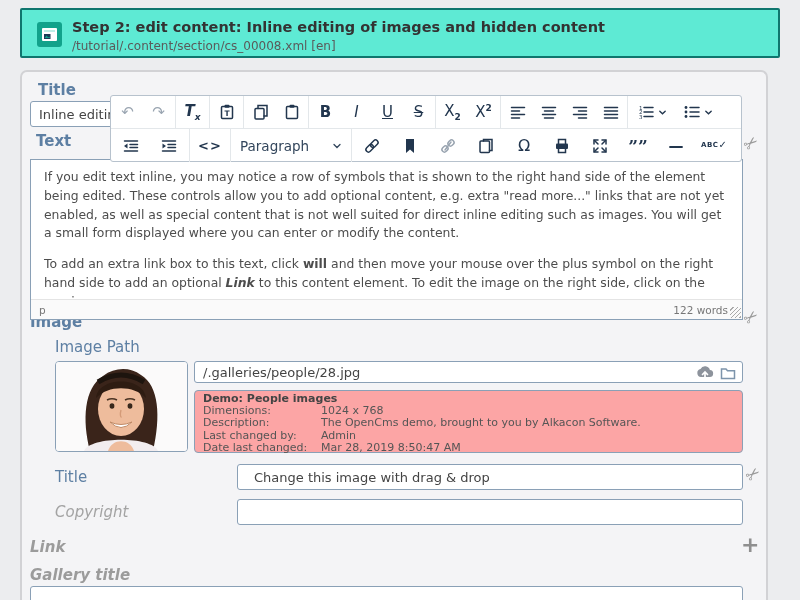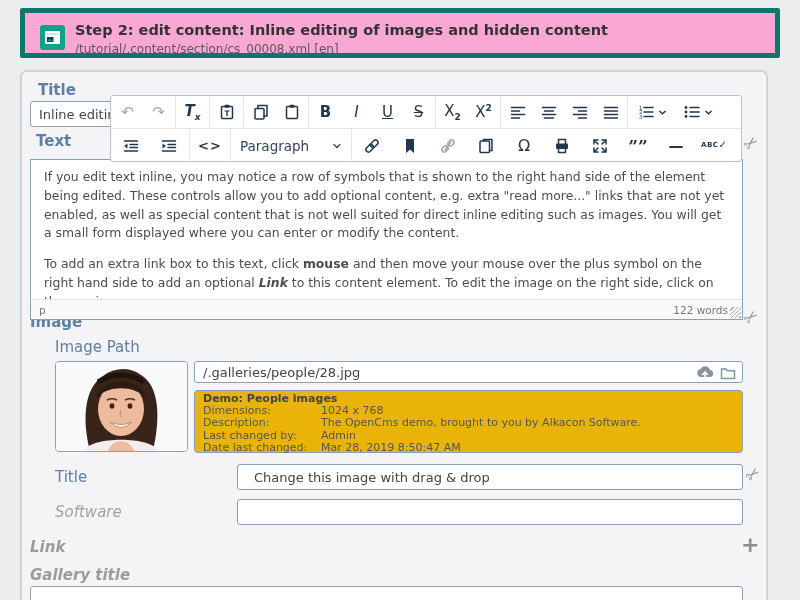--- a/index.html
+++ b/index.html
@@ -2,21 +2,21 @@
 <html><head>
 <meta charset="utf-8">
 <style>
   * { margin:0; padding:0; box-sizing:border-box; }
   html,body { width:800px; height:600px; }
   body { font-family:"DejaVu Sans","Liberation Sans",sans-serif; background:#ecedef; }
   .screen { position:relative; width:800px; height:600px; overflow:hidden; background:#ecedef; }
 
   
   .header { position:absolute; left:20px; top:8px; width:760px; height:50px;
-    background:#f9a8d4; border:5px solid #0f766e; border-radius:2px; }
+    background:#5eead4; border:2px solid #0f766e; border-radius:2px; }
   .header-icon { position:absolute; left:15px; top:12px; width:25px; height:25px;
     background:#12a28b; border-radius:3px; display:flex; align-items:center; justify-content:center; }
   .header-title { position:absolute; left:50px; top:9px; font-size:14.5px; font-weight:bold; color:#333; }
   .header-path { position:absolute; left:50px; top:29px; font-size:12px; color:#5a5a5a; }
 
   
   .panel { position:absolute; left:20px; top:70px; width:748px; height:531px;
     background:#f4f4f6; border:2px solid #d2d2d5; border-bottom:none; border-radius:7px 7px 0 0; }
 
   .lbl { position:absolute; color:#5d7fa3; font-size:15px; }
@@ -70,21 +70,21 @@
   .resize-handle { position:absolute; right:1px; bottom:1px; width:11px; height:11px; cursor:nwse-resize;
     background:repeating-linear-gradient(135deg, transparent 0 2px, #aaa 2px 3px); }
 
   
   .thumb { position:absolute; left:55px; top:361px; width:133px; height:91px;
     background:#fff; border:1px solid #8aa0b6; border-radius:4px; overflow:hidden; cursor:pointer; }
   .path-wrap { position:absolute; left:194px; top:361px; width:549px; height:22px; }
   .path-wrap input { left:0; top:0; width:100%; height:100%; padding-right:50px; }
   .path-icons { position:absolute; right:6px; top:3px; display:flex; gap:5px; z-index:3; }
   .path-icons span { cursor:pointer; display:flex; align-items:center; }
-  .meta-box { position:absolute; left:194px; top:390px; width:549px; height:63px; background:#eab308;
+  .meta-box { position:absolute; left:194px; top:390px; width:549px; height:63px; background:#fca5a5;
     border:1px solid #8aa0b6; border-radius:4px; padding:2px 8px; font-size:11px; color:#555; line-height:12.2px; }
   .meta-title { font-weight:bold; color:#444; }
   .meta-row { display:flex; }
   .meta-row .ml { width:118px; flex:none; }
 
   .ibeam { position:absolute; left:452px; top:238px; width:2px; height:15px; background:#222; }
   .ibeam::before, .ibeam::after { content:""; position:absolute; left:-3px; width:8px; height:2px; background:#222; }
   .ibeam::before { top:-1px; } .ibeam::after { bottom:-1px; }
 </style>
 </head>
@@ -309,21 +309,21 @@
             <span class="chk">✓</span>
           </span>
         </button>
       </div>
     </div>
   </div>
 
   <div class="editor">
     <div class="editor-body">
       <p>If you edit text inline, you may notice a row of symbols that is shown to the right hand side of the element being edited. These controls allow you to add optional content, e.g. extra "read more..." links that are not yet enabled, as well as special content that is not well suited for direct inline editing such as images. You will get a small form displayed where you can enter or modify the content.</p>
-      <p><span>To add an extra link box to this text, click </span><b>mouse</b><span> and then move your mouse over the plus symbol on the right hand side to add an optional </span><b><i>Link</i></b><span> to this content element. To edit the image on the right side, click on the pen icon.</span></p>
+      <p><span>To add an extra link box to this text, click </span><b>will</b><span> and then move your mouse over the plus symbol on the right hand side to add an optional </span><b><i>Link</i></b><span> to this content element. To edit the image on the right side, click on the pen icon.</span></p>
     </div>
     <div class="statusbar">
       <span>p</span>
       <span>122 words</span>
       <div class="resize-handle"></div>
     </div>
   </div>
 
   <div class="ibeam"></div>
 
@@ -380,21 +380,21 @@
     </div>
     <div class="meta-row">
       <span class="ml">Date last changed:</span>
         <span>Mar 28, 2019 8:50:47 AM</span>
     </div>
   </div>
 
   <div class="lbl" style="left:55px; top:468px;">Title</div>
   <input class="txt" style="left: 237px; top: 464px; width: 506px; height: 26px; padding-left: 16px;" type="text" value="Change this image with drag &amp; drop">
 
-  <div class="lbl muted" style="left:55px; top:503px;">Software</div>
+  <div class="lbl muted" style="left:55px; top:503px;">Copyright</div>
   <input class="txt" style="left: 237px; top: 499px; width: 506px; height: 26px;" type="text" value="">
 
   <div class="lbl muted-bold" style="left:30px; top:538px;">Link</div>
   <div class="plus" style="left:741px; top:534px;">+</div>
 
   <div class="lbl muted-bold" style="left:30px; top:566px;">Gallery title</div>
   <input class="txt" style="left: 30px; top: 586px; width: 713px; height: 26px;" type="text" value="">
 
 </div>
 

